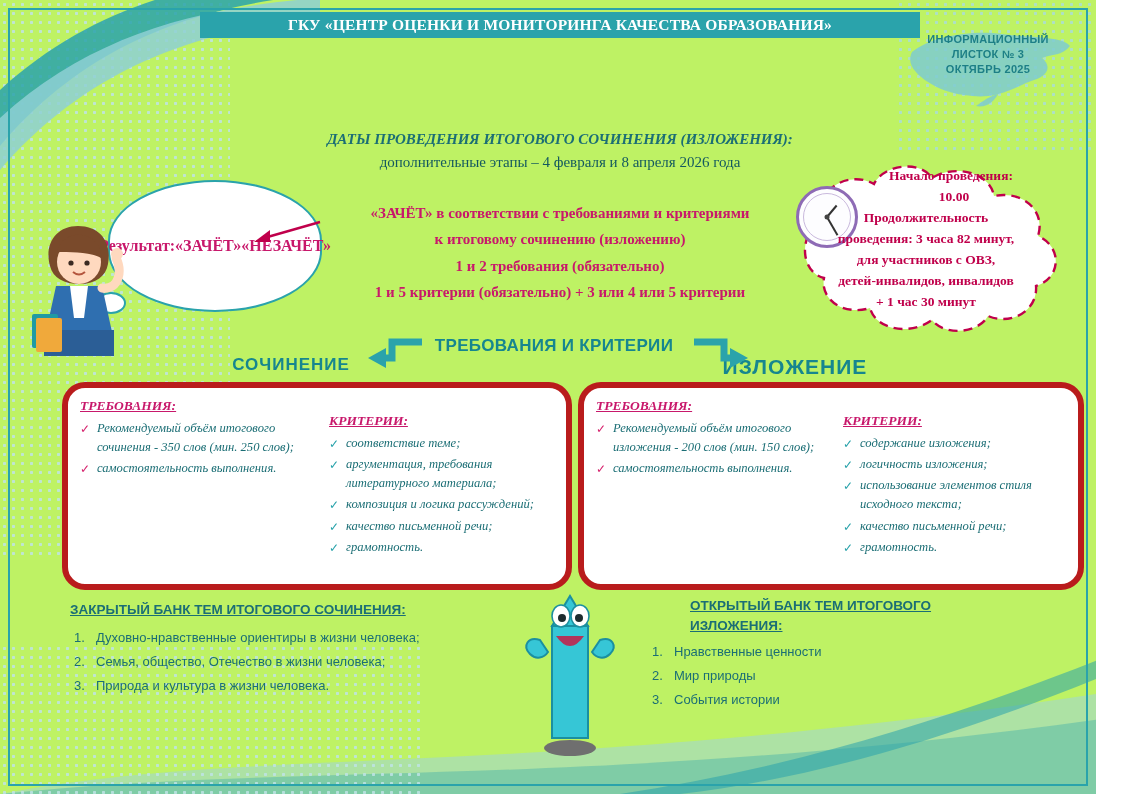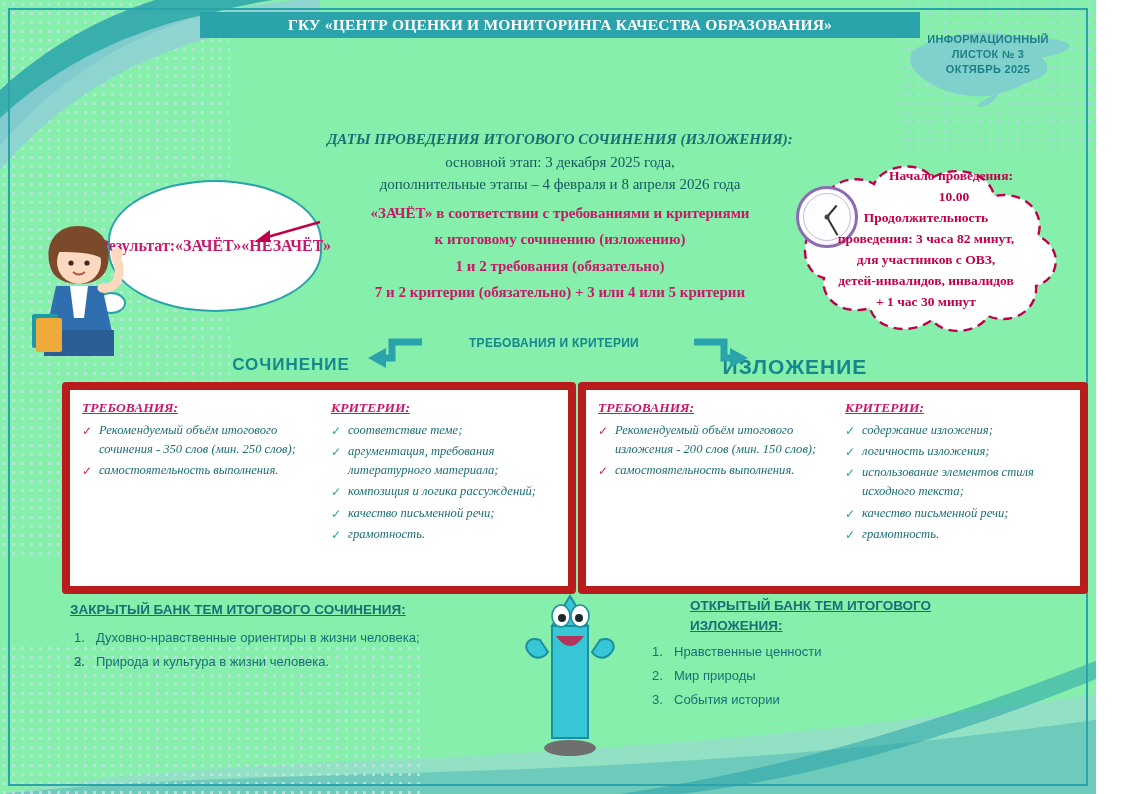--- a/index.html
+++ b/index.html
@@ -7,21 +7,21 @@
     width:1123px;height:794px;
     font-family:"Liberation Sans", sans-serif;
     background:#ffffff;
     overflow:hidden;
     position:relative;
   }
   .page{
     position:relative;
     width:1096px;height:794px;
     overflow:hidden;
-    background:#86efac;
+    background:#bef264;
   }
   
   .bg-dots-left{
     position:absolute;left:0;top:0;width:230px;height:560px;
     background-image:radial-gradient(#bfe3e6 1.4px, transparent 1.5px);
     background-size:9px 9px;
     opacity:.85;
   }
   .bg-grid-tr{
     position:absolute;right:0;top:0;width:200px;height:150px;
@@ -120,49 +120,49 @@
     position:absolute;left:22px;top:26px;width:56px;height:56px;
     border-radius:50%;border:3px solid #8e6bb5;background:#fdfdff;
   }
   .clock .face{position:absolute;inset:4px;border-radius:50%;border:1px solid #c9b9dd;}
   .clock .hand-h{position:absolute;left:50%;top:50%;width:2px;height:15px;background:#333;transform-origin:bottom center;transform:translate(-50%,-100%) rotate(40deg);}
   .clock .hand-m{position:absolute;left:50%;top:50%;width:2px;height:21px;background:#333;transform-origin:bottom center;transform:translate(-50%,-100%) rotate(150deg);}
   .clock .pin{position:absolute;left:50%;top:50%;width:5px;height:5px;background:#444;border-radius:50%;transform:translate(-50%,-50%);}
   
   .req-title{
     position:absolute;left:404px;top:336px;width:300px;text-align:center;
-    color:#16868f;font-weight:bold;font-size:12px;letter-spacing:.3px;
+    color:#16868f;font-weight:bold;font-size:17px;letter-spacing:.3px;
     font-family:"Liberation Sans", sans-serif;
   }
   .lbl-soch{
     position:absolute;left:196px;top:355px;width:190px;text-align:center;
     color:#16868f;font-weight:bold;font-size:17px;letter-spacing:1px;
   }
   .lbl-izl{
     position:absolute;left:700px;top:355px;width:190px;text-align:center;
     color:#16868f;font-weight:bold;font-size:21px;letter-spacing:1px;
   }
   .arrow-l{position:absolute;left:366px;top:336px;width:60px;height:42px;}
   .arrow-r{position:absolute;left:690px;top:336px;width:60px;height:42px;}
   
   .panel{
     position:absolute;top:382px;height:196px;
-    border:8px solid #b91c1c;border-radius:4px;background:#fff;
+    border:6px solid #b91c1c;border-radius:23px;background:#fff;
   }
   .panel.left{left:62px;width:498px;}
   .panel.right{left:578px;width:494px;}
   .panel .col-head{
     color:#c8186b;font-weight:bold;font-style:italic;font-size:13.5px;
     font-family:"Liberation Serif", serif;text-decoration:underline;
     margin-bottom:5px;
   }
   .panel .cols{display:flex;height:100%;}
   .panel .col{padding:10px 8px 8px 12px;box-sizing:border-box;}
   .panel .col.a{width:50%;}
-  .panel .col.b{width:50%;}
+  .panel .col.b{width:50%;margin-top:15px;}
   .chk-list{list-style:none;margin:0;padding:0;}
   .chk-list li{
     position:relative;padding-left:17px;
     color:#1b6e75;font-family:"Liberation Serif", serif;font-style:italic;
     font-size:12.6px;line-height:1.52;margin-bottom:2px;
   }
   .chk-list li .mark{
     position:absolute;left:0;top:1px;color:#2aa3ab;font-size:12px;font-style:normal;
   }
   .chk-list.pink li{color:#1b6e75;}
@@ -226,29 +226,28 @@
     </svg>
     <div class="ctext">
       <div>ИНФОРМАЦИОННЫЙ</div>
       <div>ЛИСТОК № 3</div>
       <div>ОКТЯБРЬ 2025</div>
     </div>
   </div>
 
   <div class="dates">
     <div class="d-title">ДАТЫ ПРОВЕДЕНИЯ ИТОГОВОГО СОЧИНЕНИЯ (ИЗЛОЖЕНИЯ):</div>
-    <div class="d-line">основной этап: 3 декабря 2025 года,</div>
     <div class="d-line">дополнительные этапы – 4 февраля и 8 апреля 2026 года</div>
   </div>
 
   <div class="zachet">
     <div>«ЗАЧЁТ» в соответствии с требованиями и критериями</div>
     <div>к итоговому сочинению (изложению)</div>
     <div>1 и 2 требования (обязательно)</div>
-    <div>7 и 2 критерии (обязательно) + 3 или 4 или 5 критерии</div>
+    <div>1 и 5 критерии (обязательно) + 3 или 4 или 5 критерии</div>
   </div>
 
   <div class="bubble">
     <div class="b1">Результат:</div>
     <div>«ЗАЧЁТ»</div>
     <div>«НЕЗАЧЁТ»</div>
   </div>
   <div class="bubble-tail1"></div>
   <div class="bubble-tail2"></div>
 
@@ -349,21 +348,21 @@
           <li><span class="mark">✓</span><span>качество письменной речи;</span></li>
           <li><span class="mark">✓</span><span>грамотность.</span></li>
         </ul>
       </div>
     </div>
   </div>
 
   <div class="bank-left-title">ЗАКРЫТЫЙ БАНК ТЕМ ИТОГОВОГО СОЧИНЕНИЯ:</div>
   <ul class="bank-list bank-left-list">
     <li><span class="num">1.</span><span>Духовно-нравственные ориентиры в жизни человека;</span></li>
-    <li><span class="num">2.</span></li>
+    <li><span class="num">2.</span><span>Семья, общество, Отечество в жизни человека;</span></li>
     <li><span class="num">3.</span><span>Природа и культура в жизни человека.</span></li>
   </ul>
 
   <div class="bank-right-title">ОТКРЫТЫЙ БАНК ТЕМ ИТОГОВОГО ИЗЛОЖЕНИЯ:</div>
   <ul class="bank-list bank-right-list">
     <li><span class="num">1.</span><span>Нравственные ценности</span></li>
     <li><span class="num">2.</span><span>Мир природы</span></li>
     <li><span class="num">3.</span><span>События истории</span></li>
   </ul>
 

